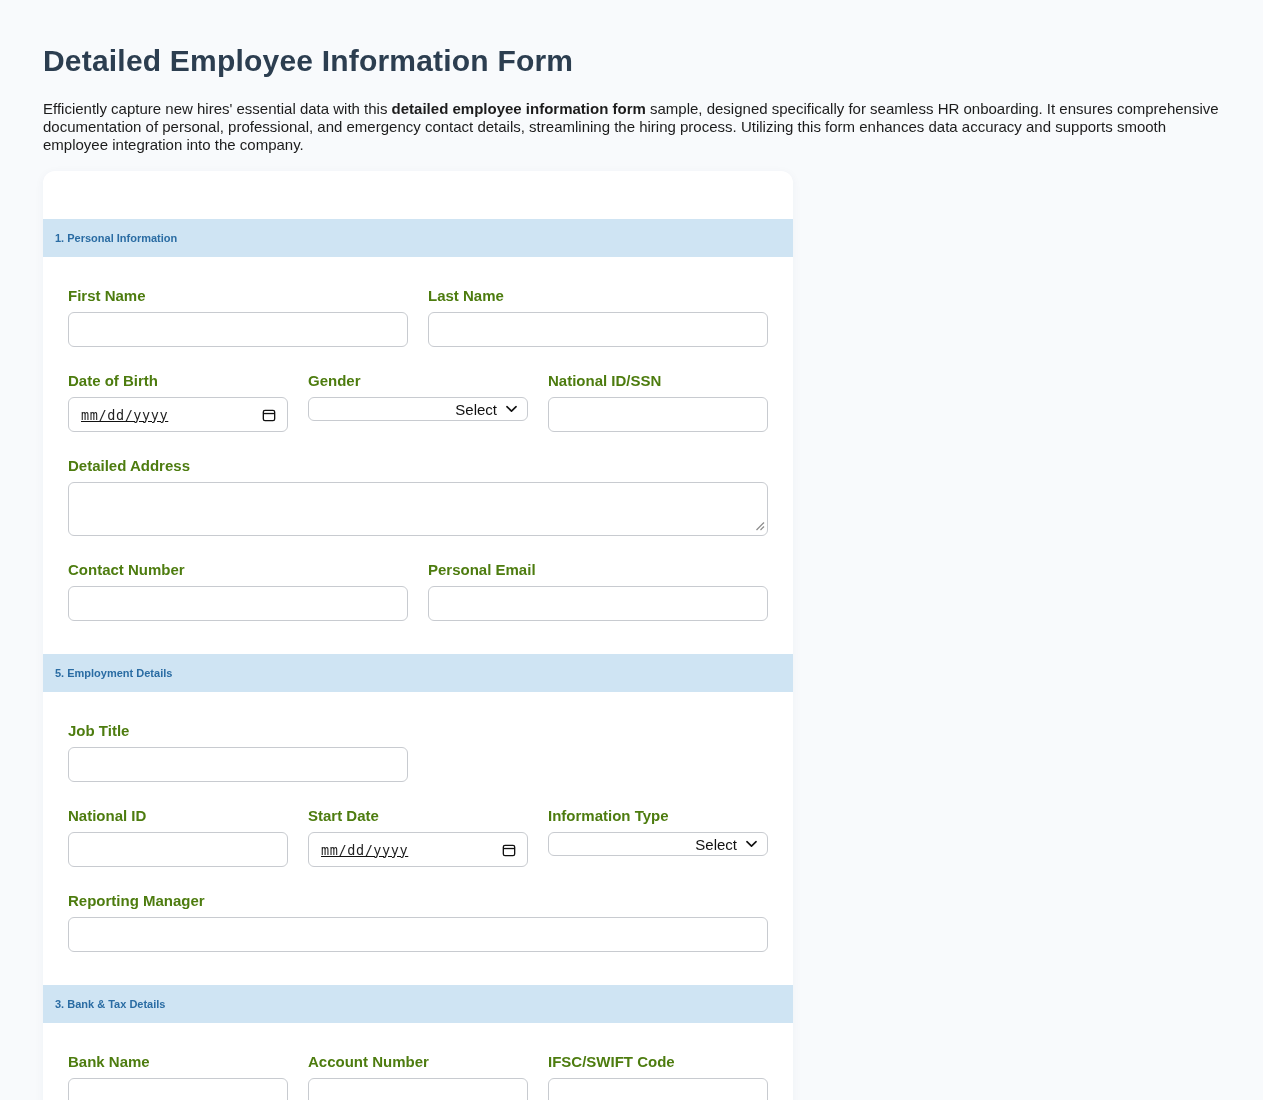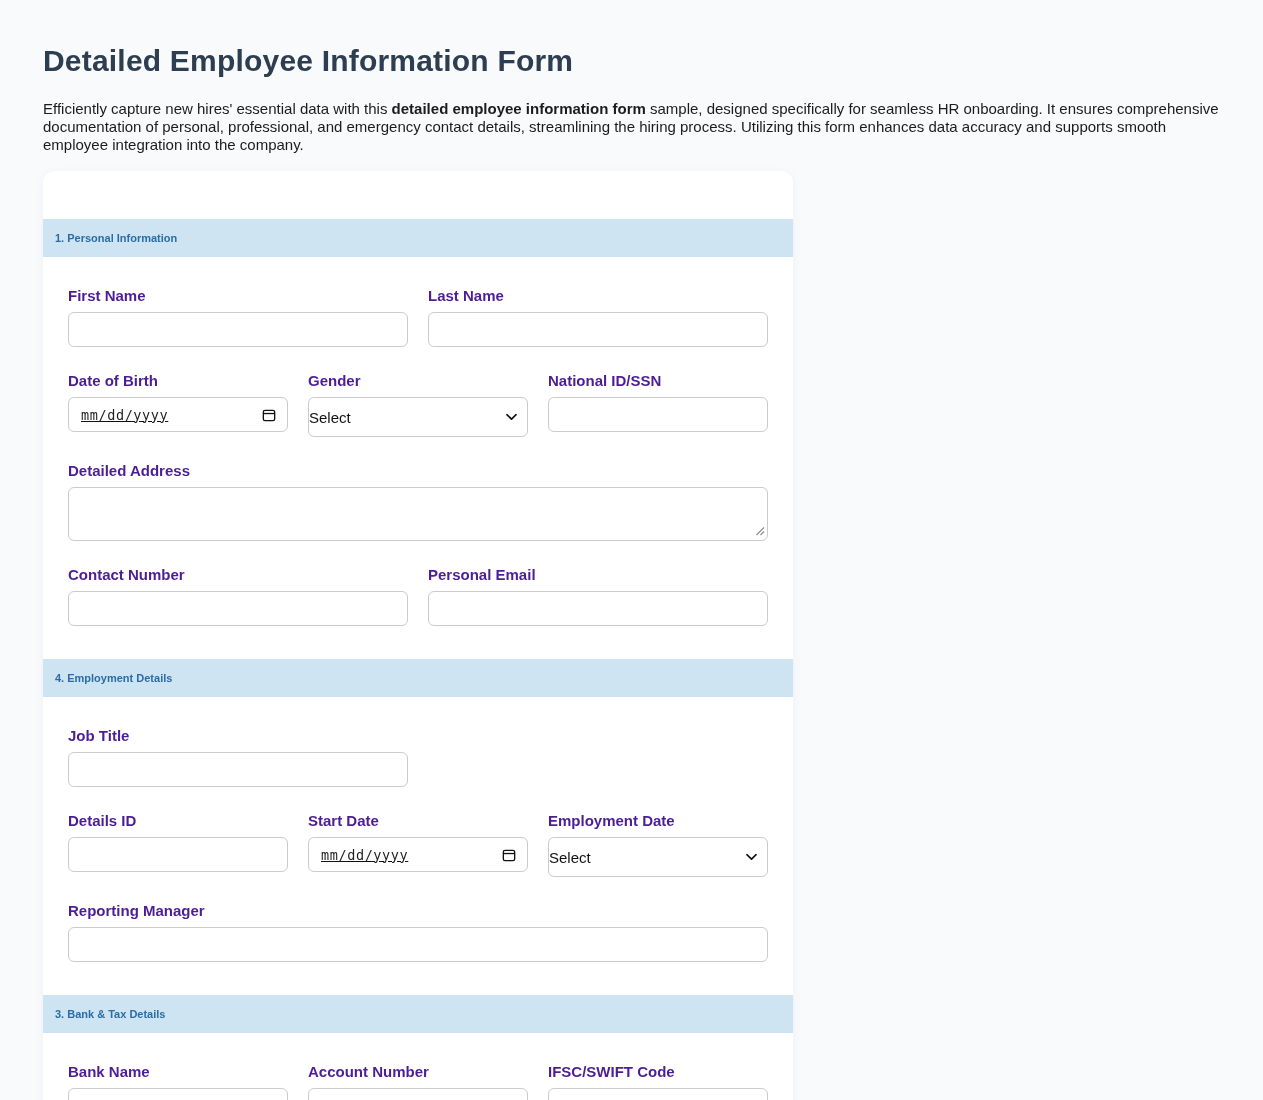--- a/index.html
+++ b/index.html
@@ -45,21 +45,21 @@
   }
   .section-body { padding: 30px 25px 8px 25px; }
   .row { display: grid; gap: 20px; margin-bottom: 25px; }
   .cols-1 { grid-template-columns: 1fr; }
   .cols-2 { grid-template-columns: 1fr 1fr; }
   .cols-3 { grid-template-columns: 1fr 1fr 1fr; }
   .field label {
     display: block;
     font-size: 15px;
     font-weight: 700;
-    color: #4c1d95;
+    color: #4d7c0f;
     line-height: 18px;
     margin-bottom: 7px;
   }
   .text-input, .select-el, .date-input, .textarea-el {
     width: 100%;
     border: 1px solid var(--input-border, #c8cbd0);
     border-radius: 6px;
     background: #fff;
     font-family: "Liberation Sans", sans-serif;
     font-size: 15px;
@@ -76,23 +76,24 @@
     text-decoration: underline;
   }
   .date-input::placeholder { color: #1f1f1f; opacity: 1; }
   .date-wrap .cal-icon {
     position: absolute; right: 11px; top: 50%;
     transform: translateY(-50%);
     line-height: 0; pointer-events: none;
   }
   .select-wrap { position: relative; }
   .select-el {
-    height: 40px;
+    height: 24px;
     padding: 0 30px 0 0;
     appearance: none;
+    text-align: right;
     -webkit-appearance: none;
     -moz-appearance: none;
   }
   .select-wrap .chev-icon {
     position: absolute; right: 11px; top: 50%;
     transform: translateY(-50%);
     line-height: 0; pointer-events: none;
   }
   .textarea-wrap { position: relative; }
   .textarea-el {
@@ -182,49 +183,49 @@
         <input class="text-input" type="text" value="" style="">
       </div>
       <div class="field">
         <label>Personal Email</label>
         <input class="text-input" type="text" value="" style="">
       </div>
     </div>
 
   </div>
 
-  <div class="section-heading">4. Employment Details</div>
+  <div class="section-heading">5. Employment Details</div>
   <div class="section-body">
 
     <div class="row cols-2">
       <div class="field">
         <label>Job Title</label>
         <input class="text-input" type="text" value="" style="">
       </div>
     </div>
 
     <div class="row cols-3">
       <div class="field">
-        <label>Details ID</label>
+        <label>National ID</label>
         <input class="text-input" type="text" value="" style="">
       </div>
       <div class="field">
         <label>Start Date</label>
         <div class="date-wrap">
           <input class="date-input" type="text" placeholder="mm/dd/yyyy" style="">
           <span class="cal-icon">
             <svg width="16" height="16" viewBox="0 0 24 24" fill="none" stroke="#111" stroke-width="2">
               <rect x="3.5" y="5" width="17" height="15.5" rx="2.5"></rect>
               <line x1="3.5" y1="9.8" x2="20.5" y2="9.8"></line>
             </svg>
           </span>
         </div>
       </div>
       <div class="field">
-        <label>Employment Date</label>
+        <label>Information Type</label>
         <div class="select-wrap">
           <select class="select-el">
             <option>Select</option>
           </select>
           <span class="chev-icon">
             <svg width="11" height="8" viewBox="0 0 12 8" fill="none" stroke="#111" stroke-width="1.8" stroke-linecap="round" stroke-linejoin="round">
               <path d="M1 1.5 L6 6.3 L11 1.5"></path>
             </svg>
           </span>
         </div>

